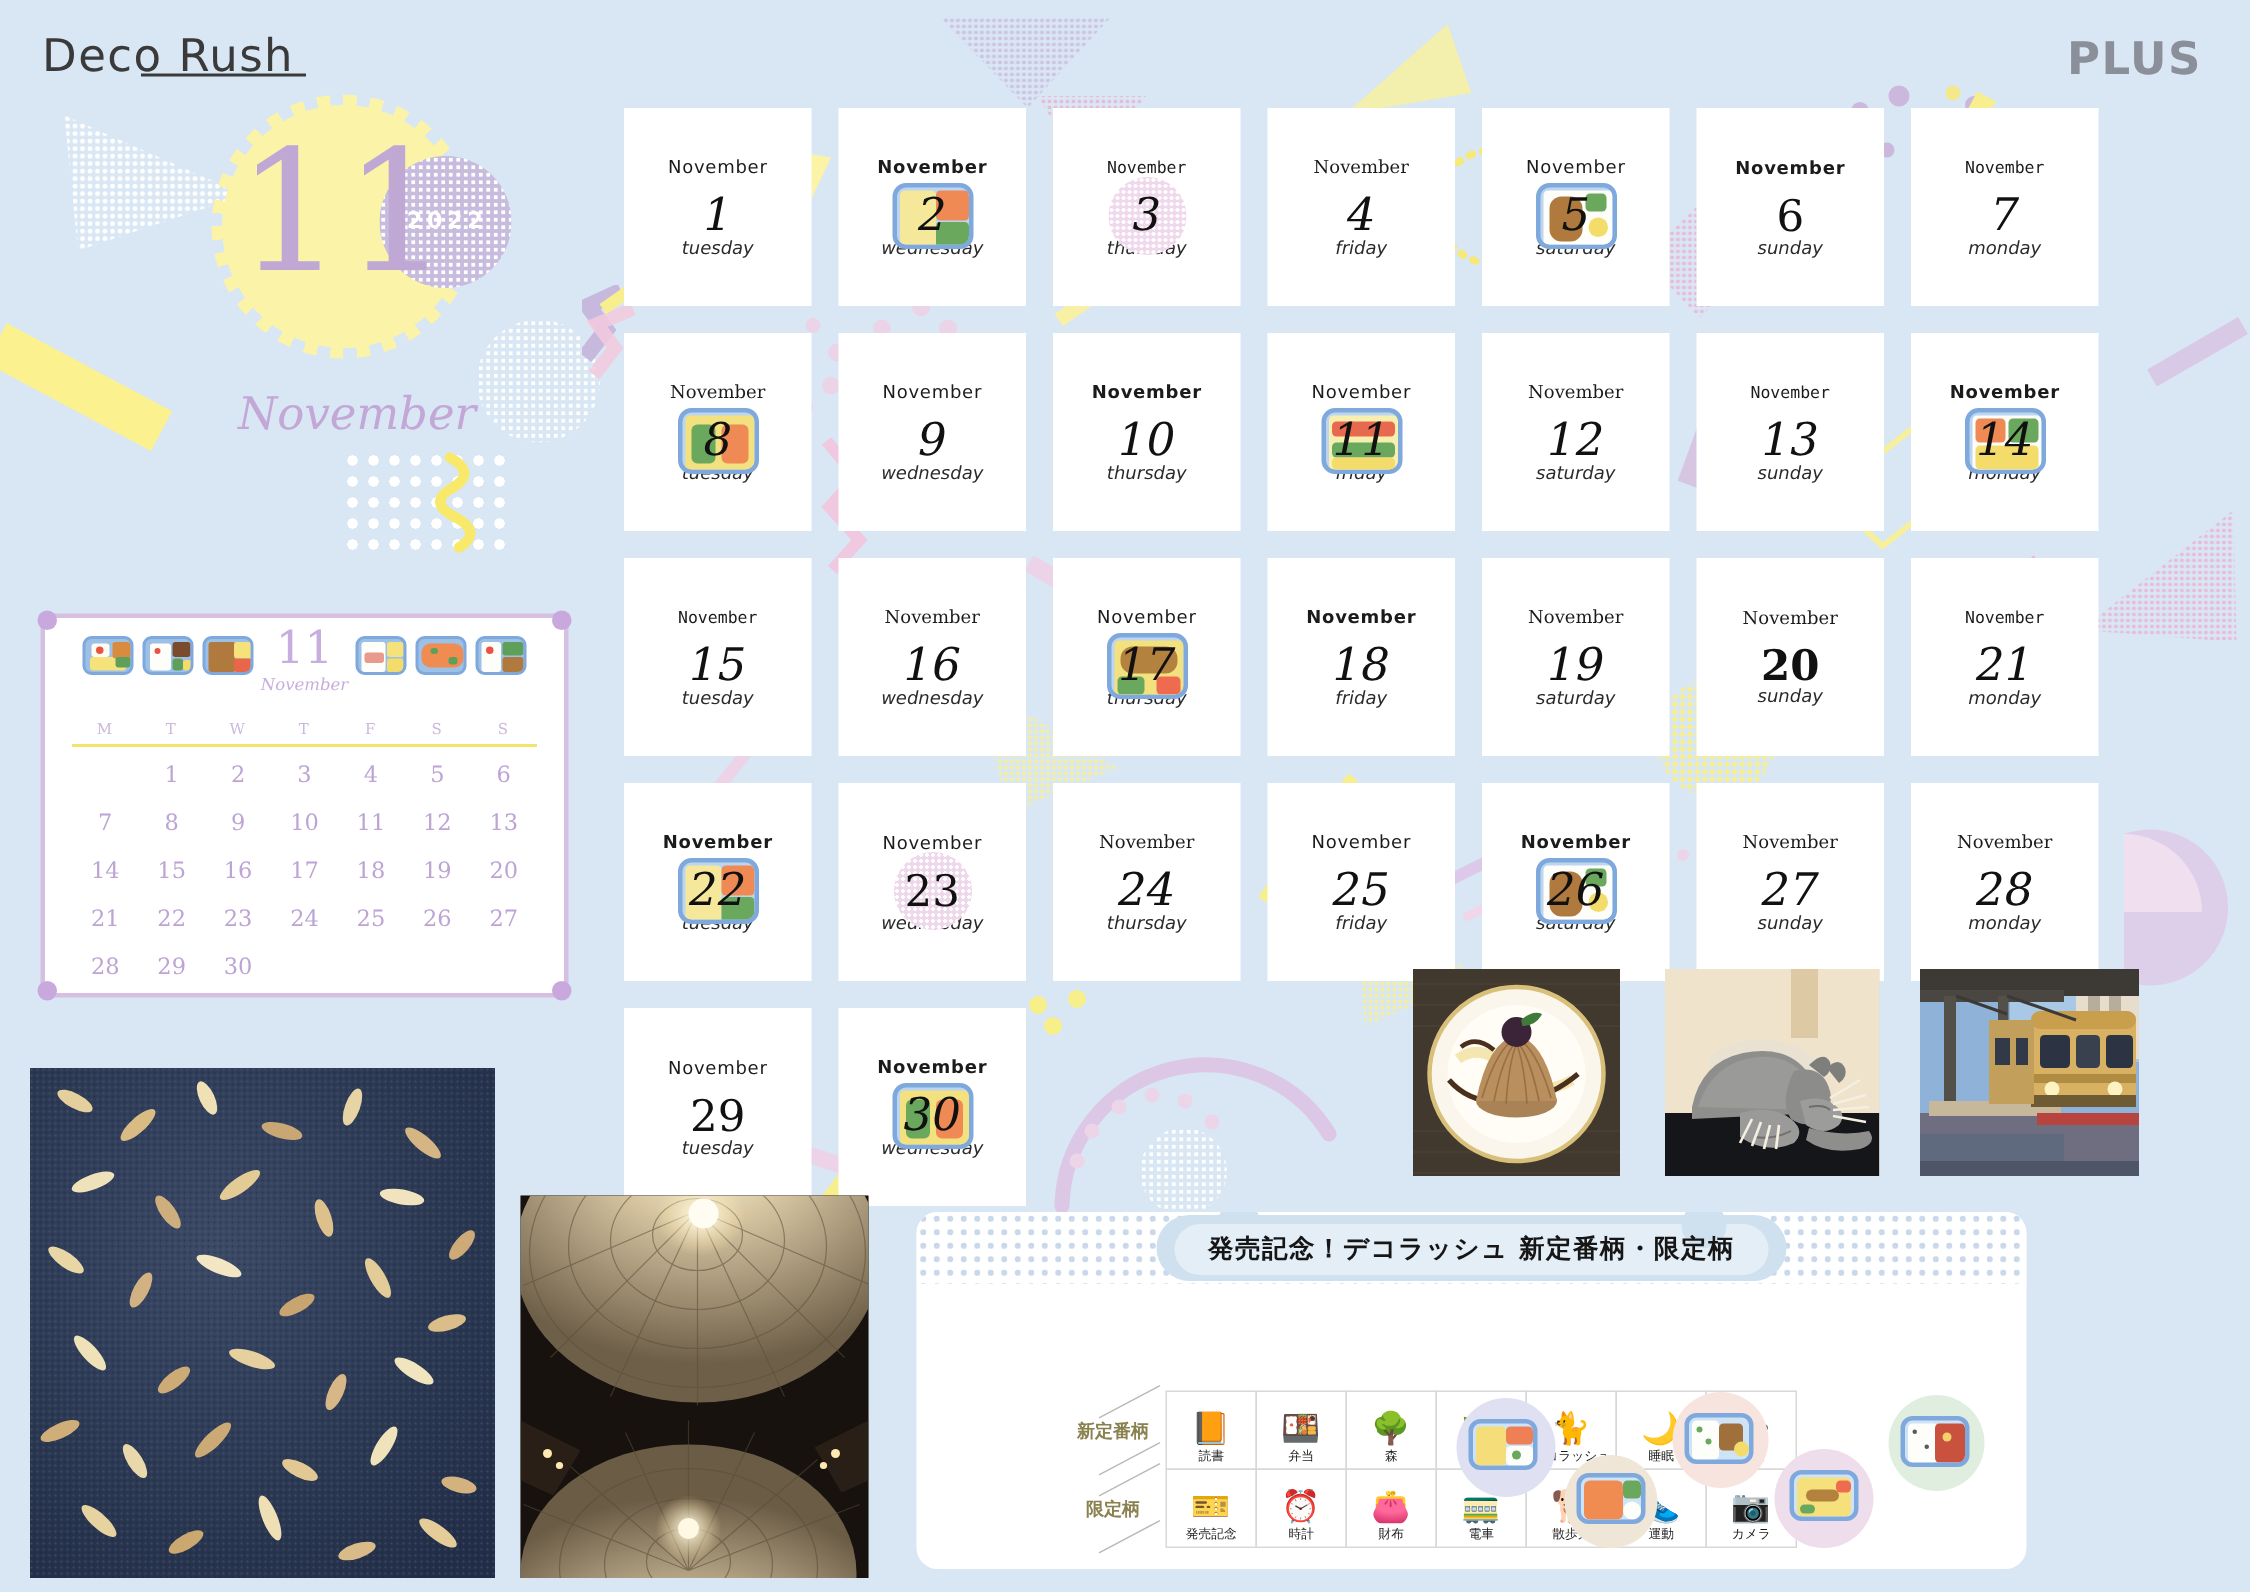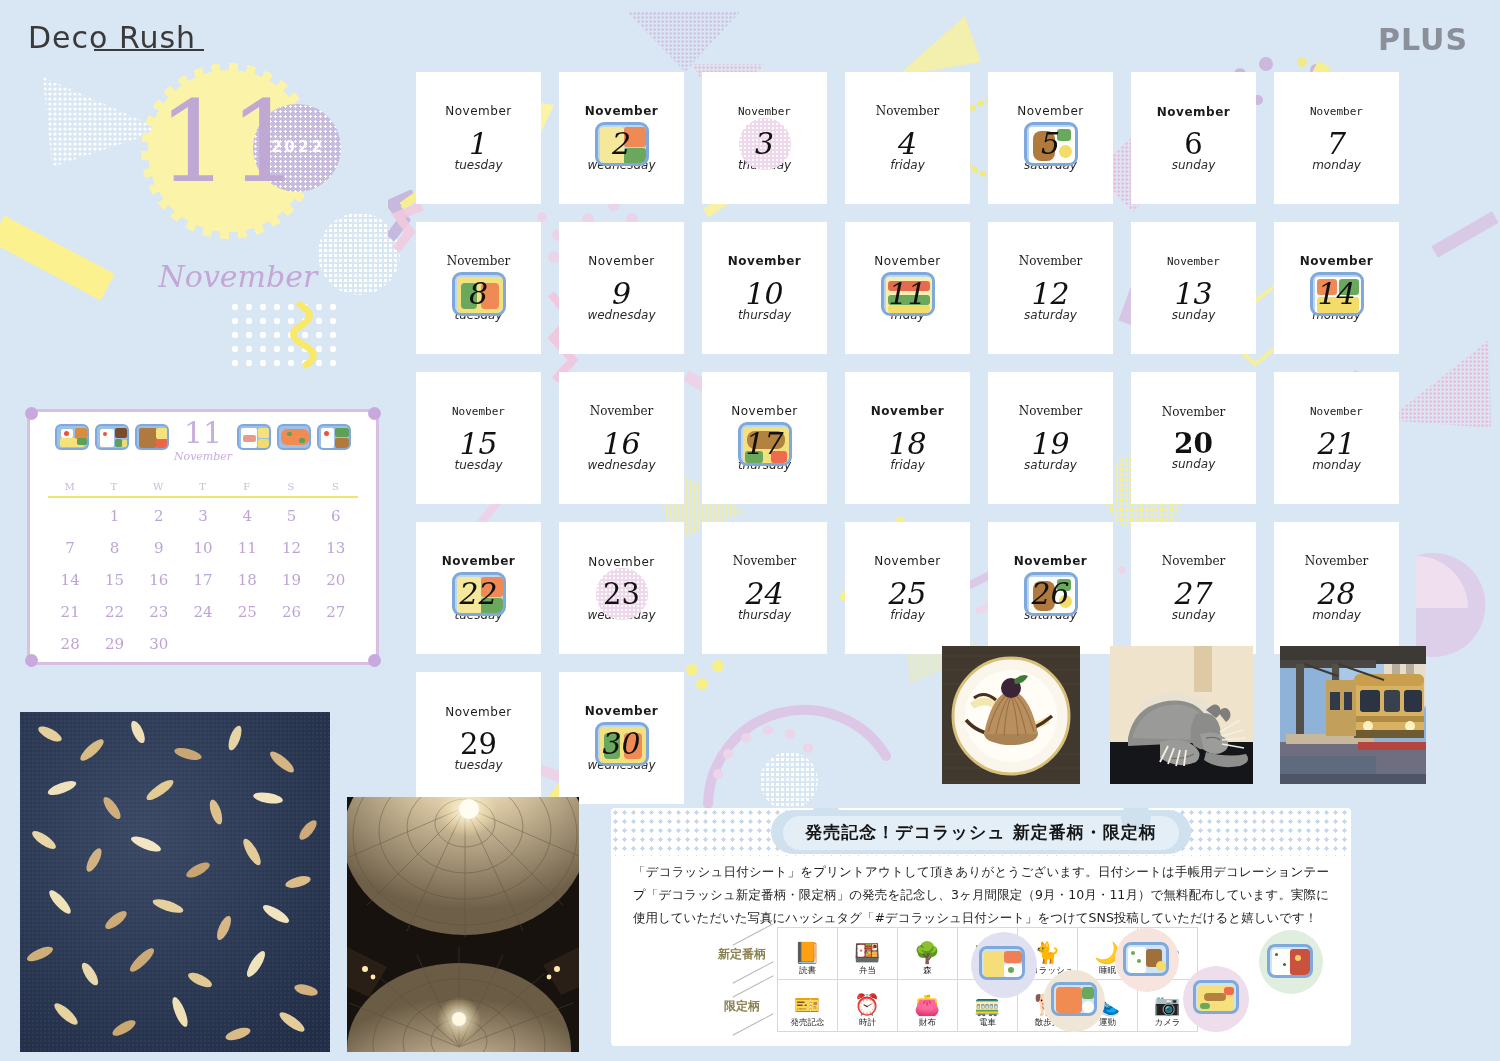--- a/index.html
+++ b/index.html
@@ -179,21 +179,21 @@
   #photo-lamps  { left: 347px; top: 797px; width: 232px; height: 255px;
     background: #1c1713; }
   #photo-cake   { left: 942px; top: 646px; width: 138px; height: 138px; background: #3d3630; }
   #photo-cat    { left: 1110px; top: 646px; width: 143px; height: 138px; background: #e5d9c6; }
   #photo-train  { left: 1280px; top: 646px; width: 146px; height: 138px; background: #7a8ca8; }
 
   
   #promo {
     position: absolute; left: 611px; top: 808px;
     width: 740px; height: 238px;
-    background: #ffffff; border-radius: 4px;
+    background: #ffffff; border-radius: 14px;
     overflow: hidden;
   }
   #promo-dots {
     position: absolute; left: 0; top: 0; width: 100%; height: 48px;
     background-color: #ffffff;
     background-image: radial-gradient(#c9d8ea 34%, transparent 35%);
     background-size: 9px 9px;
   }
   #promo-cloud {
     position: absolute; left: 50%; transform: translateX(-50%);
@@ -1021,21 +1021,20 @@
       <rect x="0" y="128" width="146" height="10" fill="#4d5566"></rect>
     </svg>
   </div>
 
   <div id="promo">
     <div id="promo-dots"></div>
     <div id="promo-cloud">
       <div id="promo-cloud-inner"></div>
     </div>
     <div id="promo-title">発売記念！デコラッシュ 新定番柄・限定柄</div>
-    <div id="promo-body">「デコラッシュ日付シート」をプリントアウトして頂きありがとうございます。日付シートは手帳用デコレーションテープ「デコラッシュ新定番柄・限定柄」の発売を記念し、3ヶ月間限定（9月・10月・11月）で無料配布しています。実際に使用していただいた写真にハッシュタグ「#デコラッシュ日付シート」をつけてSNS投稿していただけると嬉しいです！</div>
     <div id="icon-table">
         <div class="it-row">
           <div class="it-label" style="position: relative;">新定番柄<span class="it-slash" style="left: 24px; top: 6px;"></span><span class="it-slash" style="left: 24px; top: 44px;"></span></div>
           <div class="it-cell">
             <div class="it-glyph">📙</div>
             <div class="it-name">読書</div>
           </div>
           <div class="it-cell">
             <div class="it-glyph">🍱</div>
             <div class="it-name">弁当</div>

